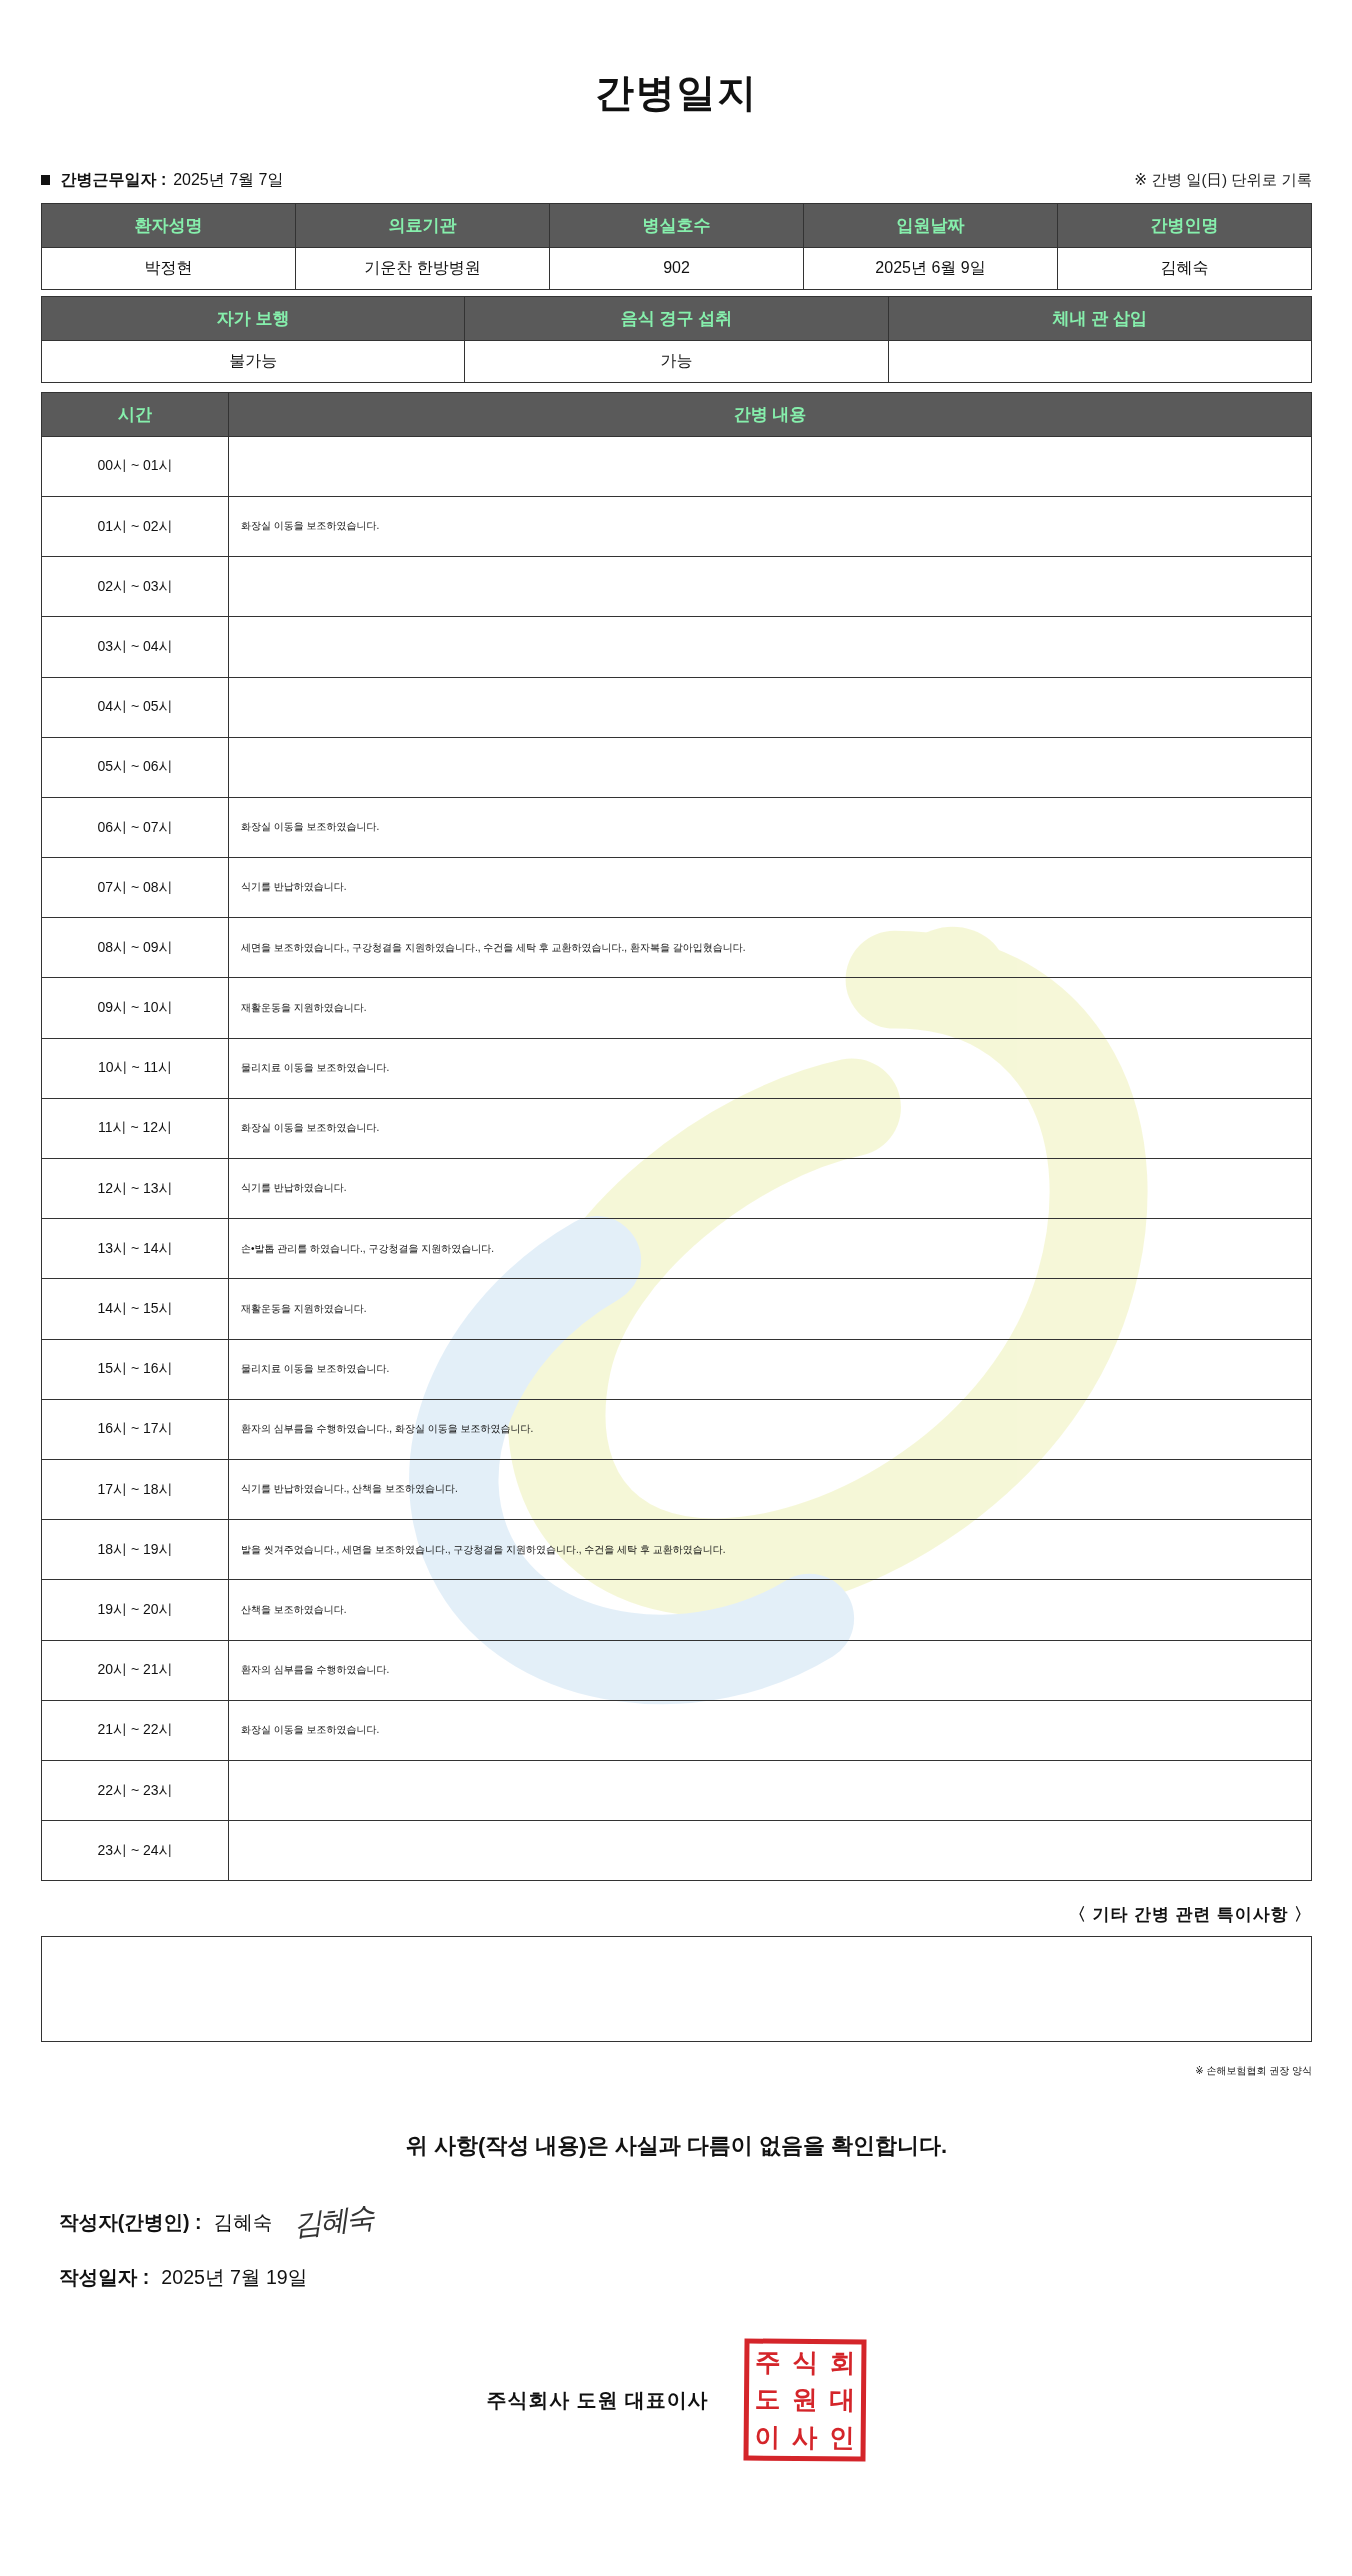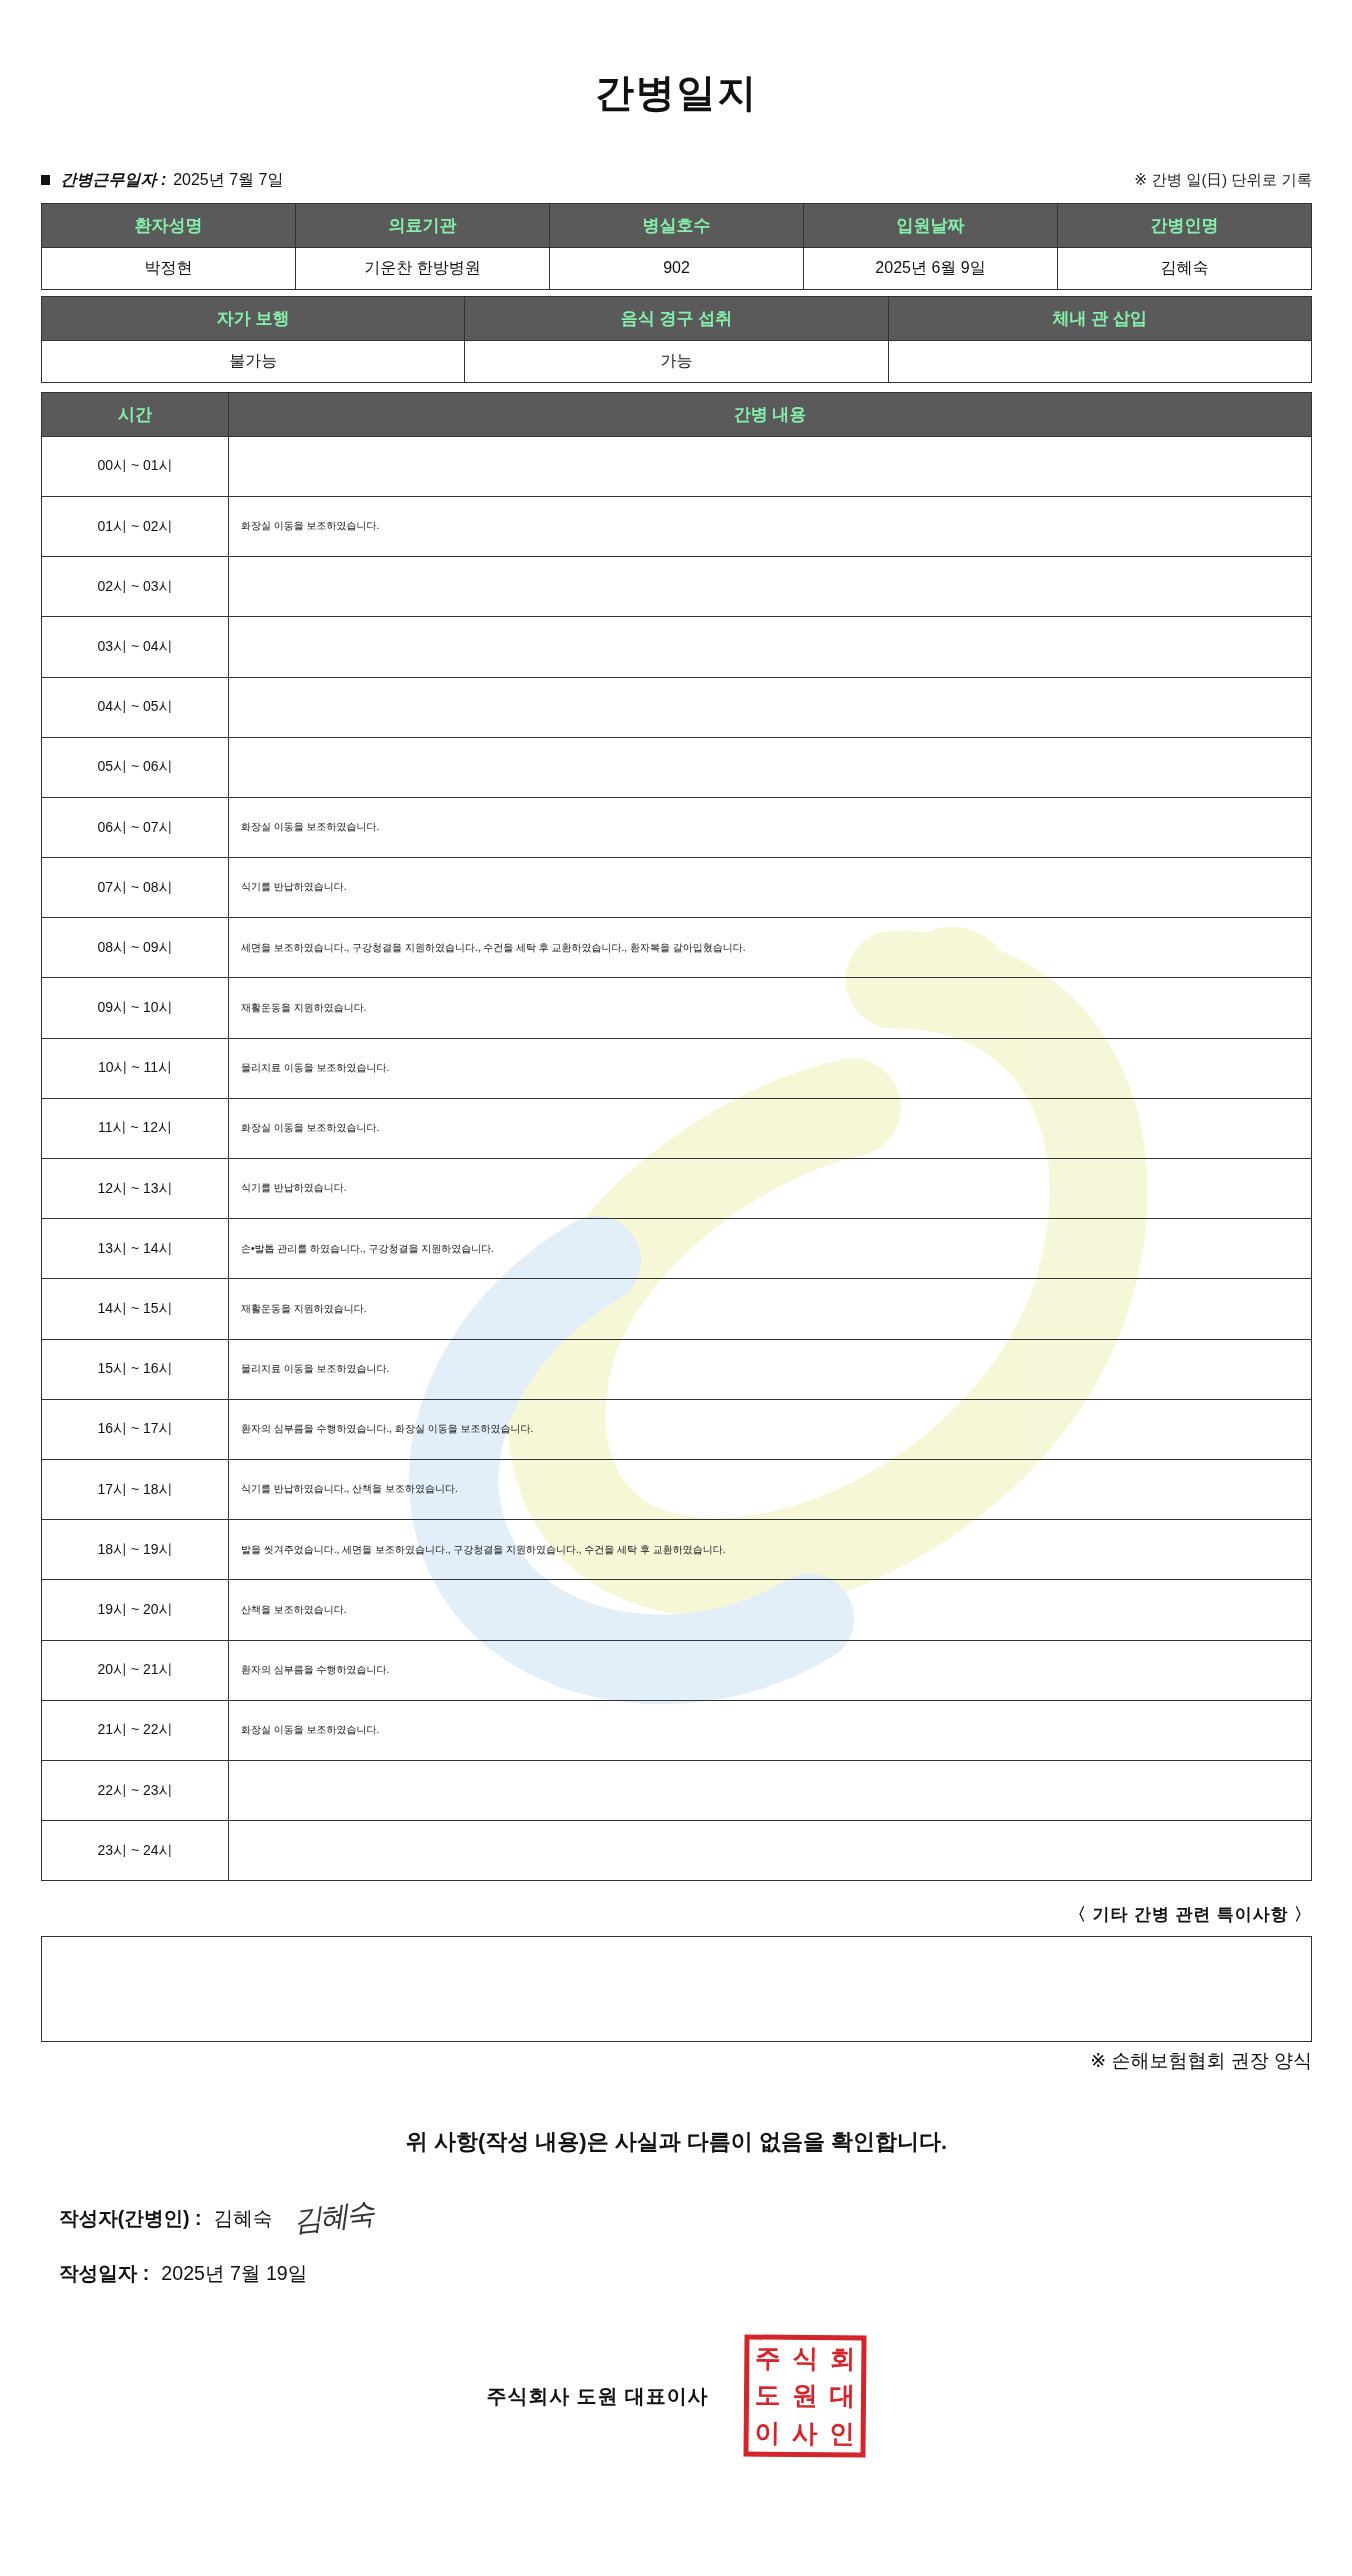--- a/index.html
+++ b/index.html
@@ -53,21 +53,21 @@
     margin-bottom: 12px;
     font-size: 16px;
   }
   .meta-left { display: flex; align-items: center; gap: 6.8px; }
   .sq-bullet {
     display: inline-block;
     width: 9.4px; height: 9.4px;
     background: #111;
     margin-right: 3.4px;
   }
-  .meta-left .label { font-weight: bold; font-style: italic; }
+  .meta-left .label { font-weight: bold; }
   .meta-left .value { font-weight: normal; }
   .meta-right { font-size: 15.3px; color: #222; }
 
   
   table {
     border-collapse: collapse;
     width: 100%;
     table-layout: fixed;
   }
   table.info th, table.info td,
@@ -118,22 +118,22 @@
     margin-bottom: 10.2px;
     letter-spacing: 0.9px;
   }
   .remarks-box {
     border: 1.3px solid #333;
     height: 104px;
     background: rgba(255,255,255,0.4);
   }
   .assoc-note {
     text-align: right;
-    font-size: 19px;
-    margin-top: 6px;
+    font-size: 10px;
+    margin-top: 22px;
   }
 
   
   .confirm {
     text-align: center;
     font-size: 22px;
     font-weight: bold;
     margin-top: 53px;
     margin-bottom: 41px;
   }

